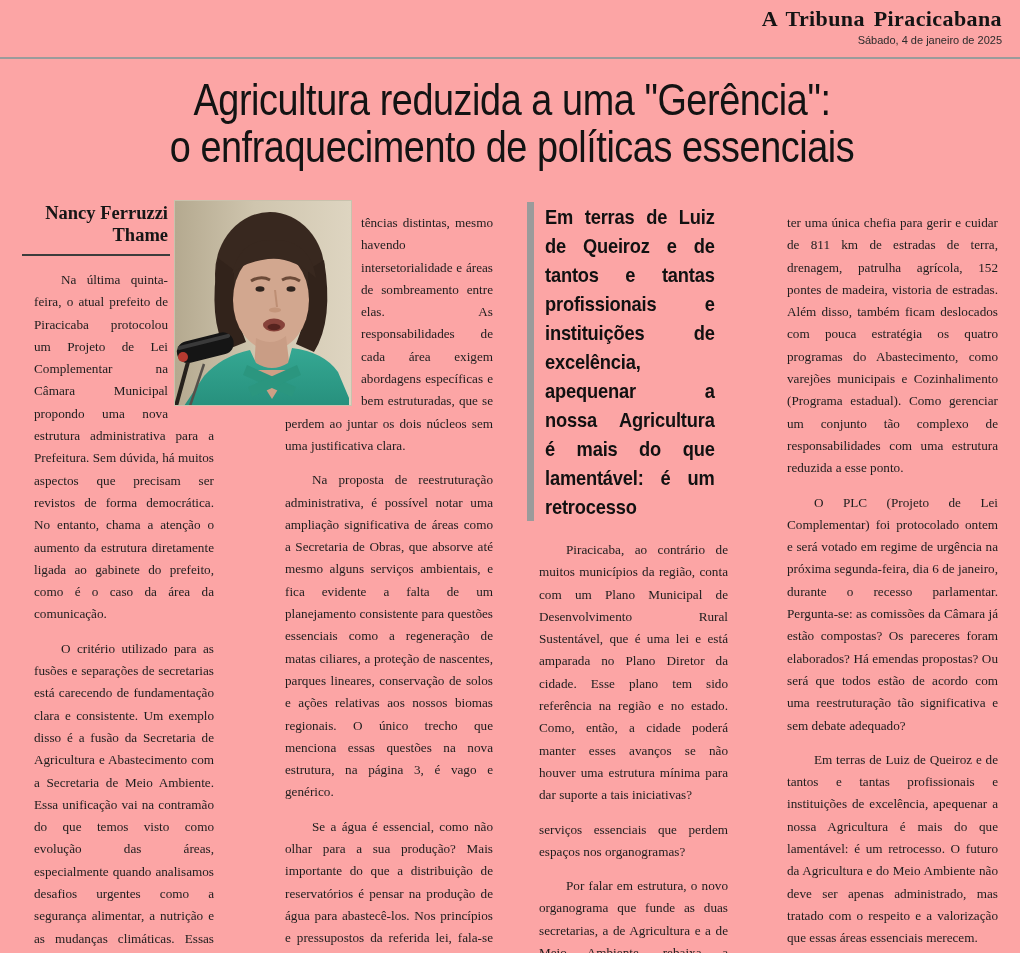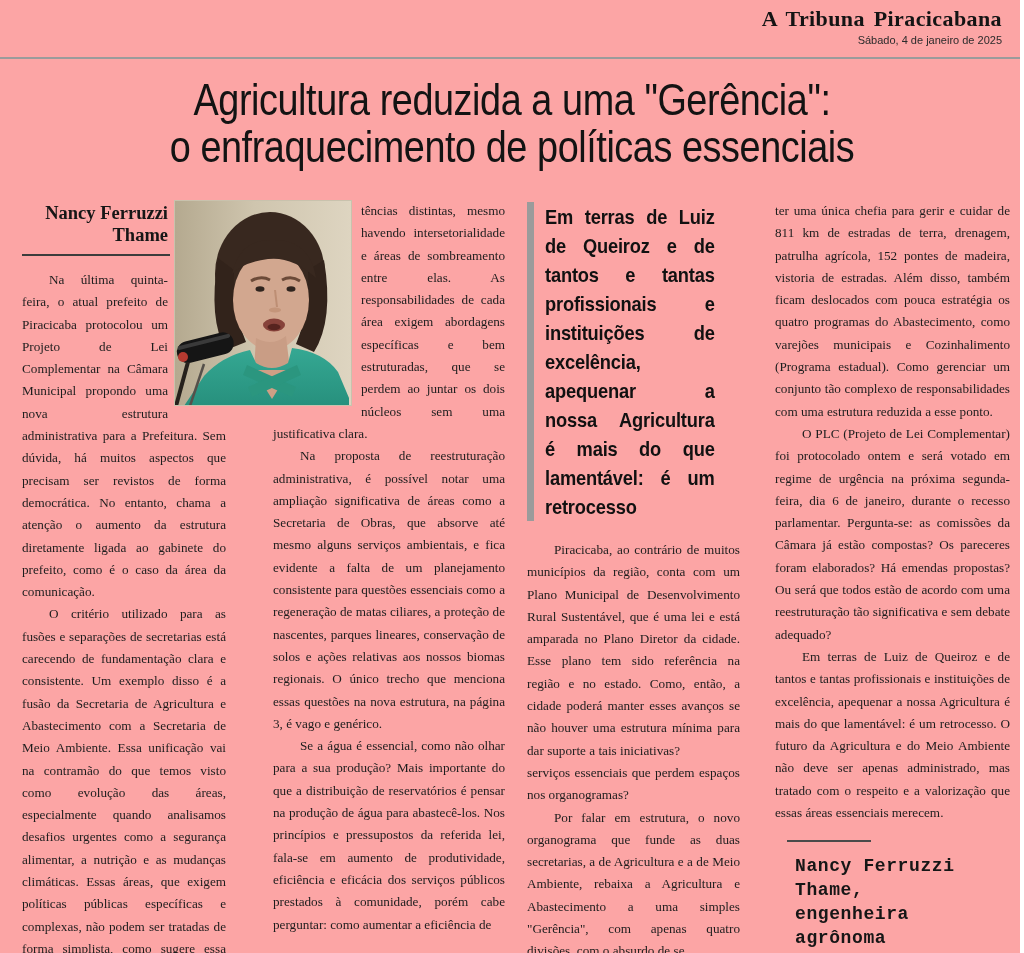--- a/index.html
+++ b/index.html
@@ -32,21 +32,21 @@
   .col3 { width:213px; margin-left:22px; }
   .col4 { width:235px; margin-left:35px; }
   .spacer-r { float:right; width:58px;  height:212px; }
   .spacer-l { float:left;  width:88px;  height:212px; }
   .byline {
     font-weight:bold; font-size:18.5px; line-height:22px; text-align:right;
     white-space:pre-line; color:#161616; padding-top:2px;
   }
   .byline-rule { width:148px; border-bottom:2.5px solid #3c3c3c; margin:8px 0 13px; }
   .para {
-    margin:0; font-size:13.2px; line-height:22.3px; text-align:justify; text-indent:27px;
+    margin:12px; font-size:13.2px; line-height:22.3px; text-align:justify; text-indent:27px;
     color:#1d1d1d; hyphens:auto; -webkit-hyphens:auto;
   }
   .para.noindent { text-indent:0; }
   
   .pull-quote { display:flex; margin:2px 0 18px; }
   .pq-bar { width:7px; background:#9b9b9b; margin-right:11px; flex:none; }
   .pq-text {
     font-family:"Liberation Sans", sans-serif; font-weight:bold; font-size:21px;
     line-height:29px; letter-spacing:-.2px; color:#111; white-space:pre-line;
     text-align:justify; text-align-last:justify; width:224px;

